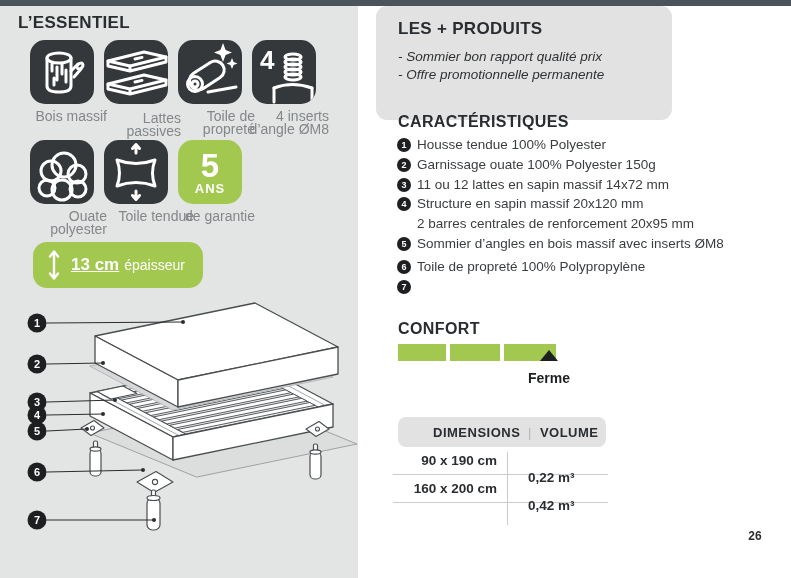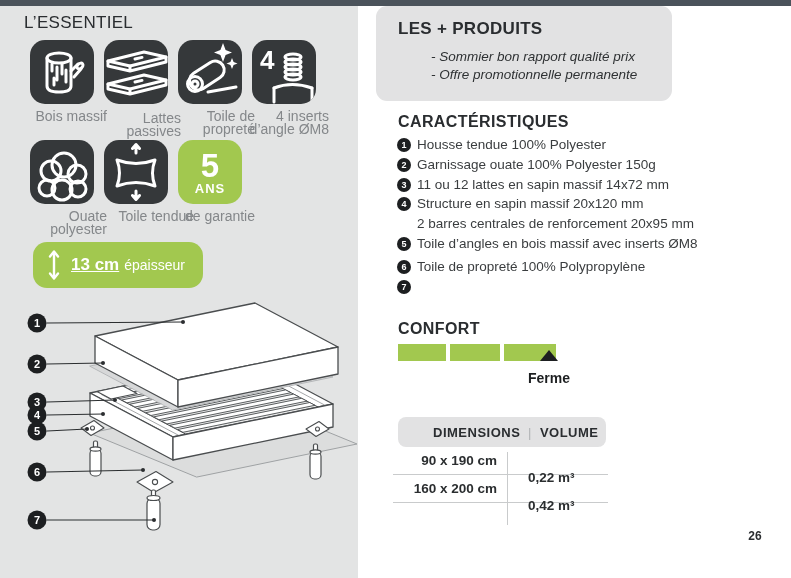--- a/index.html
+++ b/index.html
@@ -3,43 +3,43 @@
 <meta charset="utf-8">
 <style>
   html,body{margin:0;padding:0;}
   body{
     width:791px;height:578px;position:relative;overflow:hidden;
     background:#ffffff;font-family:"Liberation Sans",sans-serif;
     -webkit-font-smoothing:antialiased;
   }
   .topbar{position:absolute;left:0;top:0;width:791px;height:6px;background:#4b535b;}
   .left-panel{position:absolute;left:0;top:6px;width:358px;height:572px;background:#e3e4e4;}
-  .panel-title{position:absolute;left:24px;top:13px;font-size:17px;font-weight:normal;
+  .panel-title{position:absolute;left:18px;top:13px;font-size:17px;font-weight:bold;
     color:#2a2d30;letter-spacing:.3px;}
   
   .tile{position:absolute;width:64px;height:64px;border-radius:15px;background:#35383a;
     overflow:hidden;display:flex;align-items:center;justify-content:center;}
   .tile.green{background:#a2c84f;flex-direction:column;}
   .tile svg{display:block;}
   .tile-label{position:absolute;width:90px;font-size:14px;line-height:13px;color:#84878a;
     text-align:right;white-space:pre-line;}
   .five{color:#fff;font-size:33px;font-weight:bold;line-height:30px;margin-top:2px;}
   .five-unit{color:#fff;font-size:13px;font-weight:bold;letter-spacing:1px;}
   
   .thickness{position:absolute;left:33px;top:242px;width:170px;height:46px;border-radius:14px;
     background:#a2c84f;display:flex;align-items:center;color:#fff;}
   .thickness .val{font-size:17px;font-weight:bold;margin-left:10px;text-decoration:underline;}
   .thickness .lab{font-size:14px;margin-left:5px;}
   
-  .plus-box{position:absolute;left:376px;top:6px;width:296px;height:95px;border-radius:11px;
+  .plus-box{position:absolute;left:376px;top:6px;width:296px;height:114px;border-radius:11px;
     background:#e2e2e3;}
   .plus-title{position:absolute;left:22px;top:13px;font-size:17px;font-weight:bold;
     color:#2a2d30;letter-spacing:.3px;}
   .plus-items{position:absolute;left:22px;top:42px;font-size:13.5px;font-style:italic;
-    color:#2e3133;line-height:18px;margin-left:33px;}
+    color:#2e3133;line-height:18px;}
   .section-title{position:absolute;font-size:16px;font-weight:bold;color:#2a2d30;letter-spacing:.4px;}
   .carac-list{position:absolute;left:397px;top:137px;width:380px;}
   .carac-row{display:flex;align-items:flex-start;height:19.8px;font-size:13.5px;color:#3a3d3f;}
   .carac-row .num{flex:0 0 14px;height:14px;border-radius:50%;background:#1d1f21;color:#fff;
     font-size:9px;font-weight:bold;text-align:center;line-height:14px;margin-right:6px;margin-top:1px;}
   .carac-row.sub .num{visibility:hidden;}
   
   .confort-bars{position:absolute;left:398px;top:344px;display:flex;}
   .confort-bars .seg{height:17px;background:#a2c84f;margin-right:4px;}
   .seg:nth-child(1){width:48px;}.seg:nth-child(2){width:50px;}.seg:nth-child(3){width:52px;}
@@ -298,21 +298,21 @@
   <div class="carac-row">
     <span class="num">4</span>
     <span>Structure en sapin massif 20x120 mm</span>
   </div>
   <div class="carac-row sub">
     <span class="num"></span>
     <span>2 barres centrales de renforcement 20x95 mm</span>
   </div>
   <div class="carac-row">
     <span class="num">5</span>
-    <span>Toile d’angles en bois massif avec inserts ØM8</span>
+    <span>Sommier d’angles en bois massif avec inserts ØM8</span>
   </div>
   <div class="carac-row" style="margin-top:3px;">
     <span class="num">6</span>
     <span>Toile de propreté 100% Polypropylène</span>
   </div>
   <div class="carac-row">
     <span class="num">7</span>
   </div>
 </div>
 

